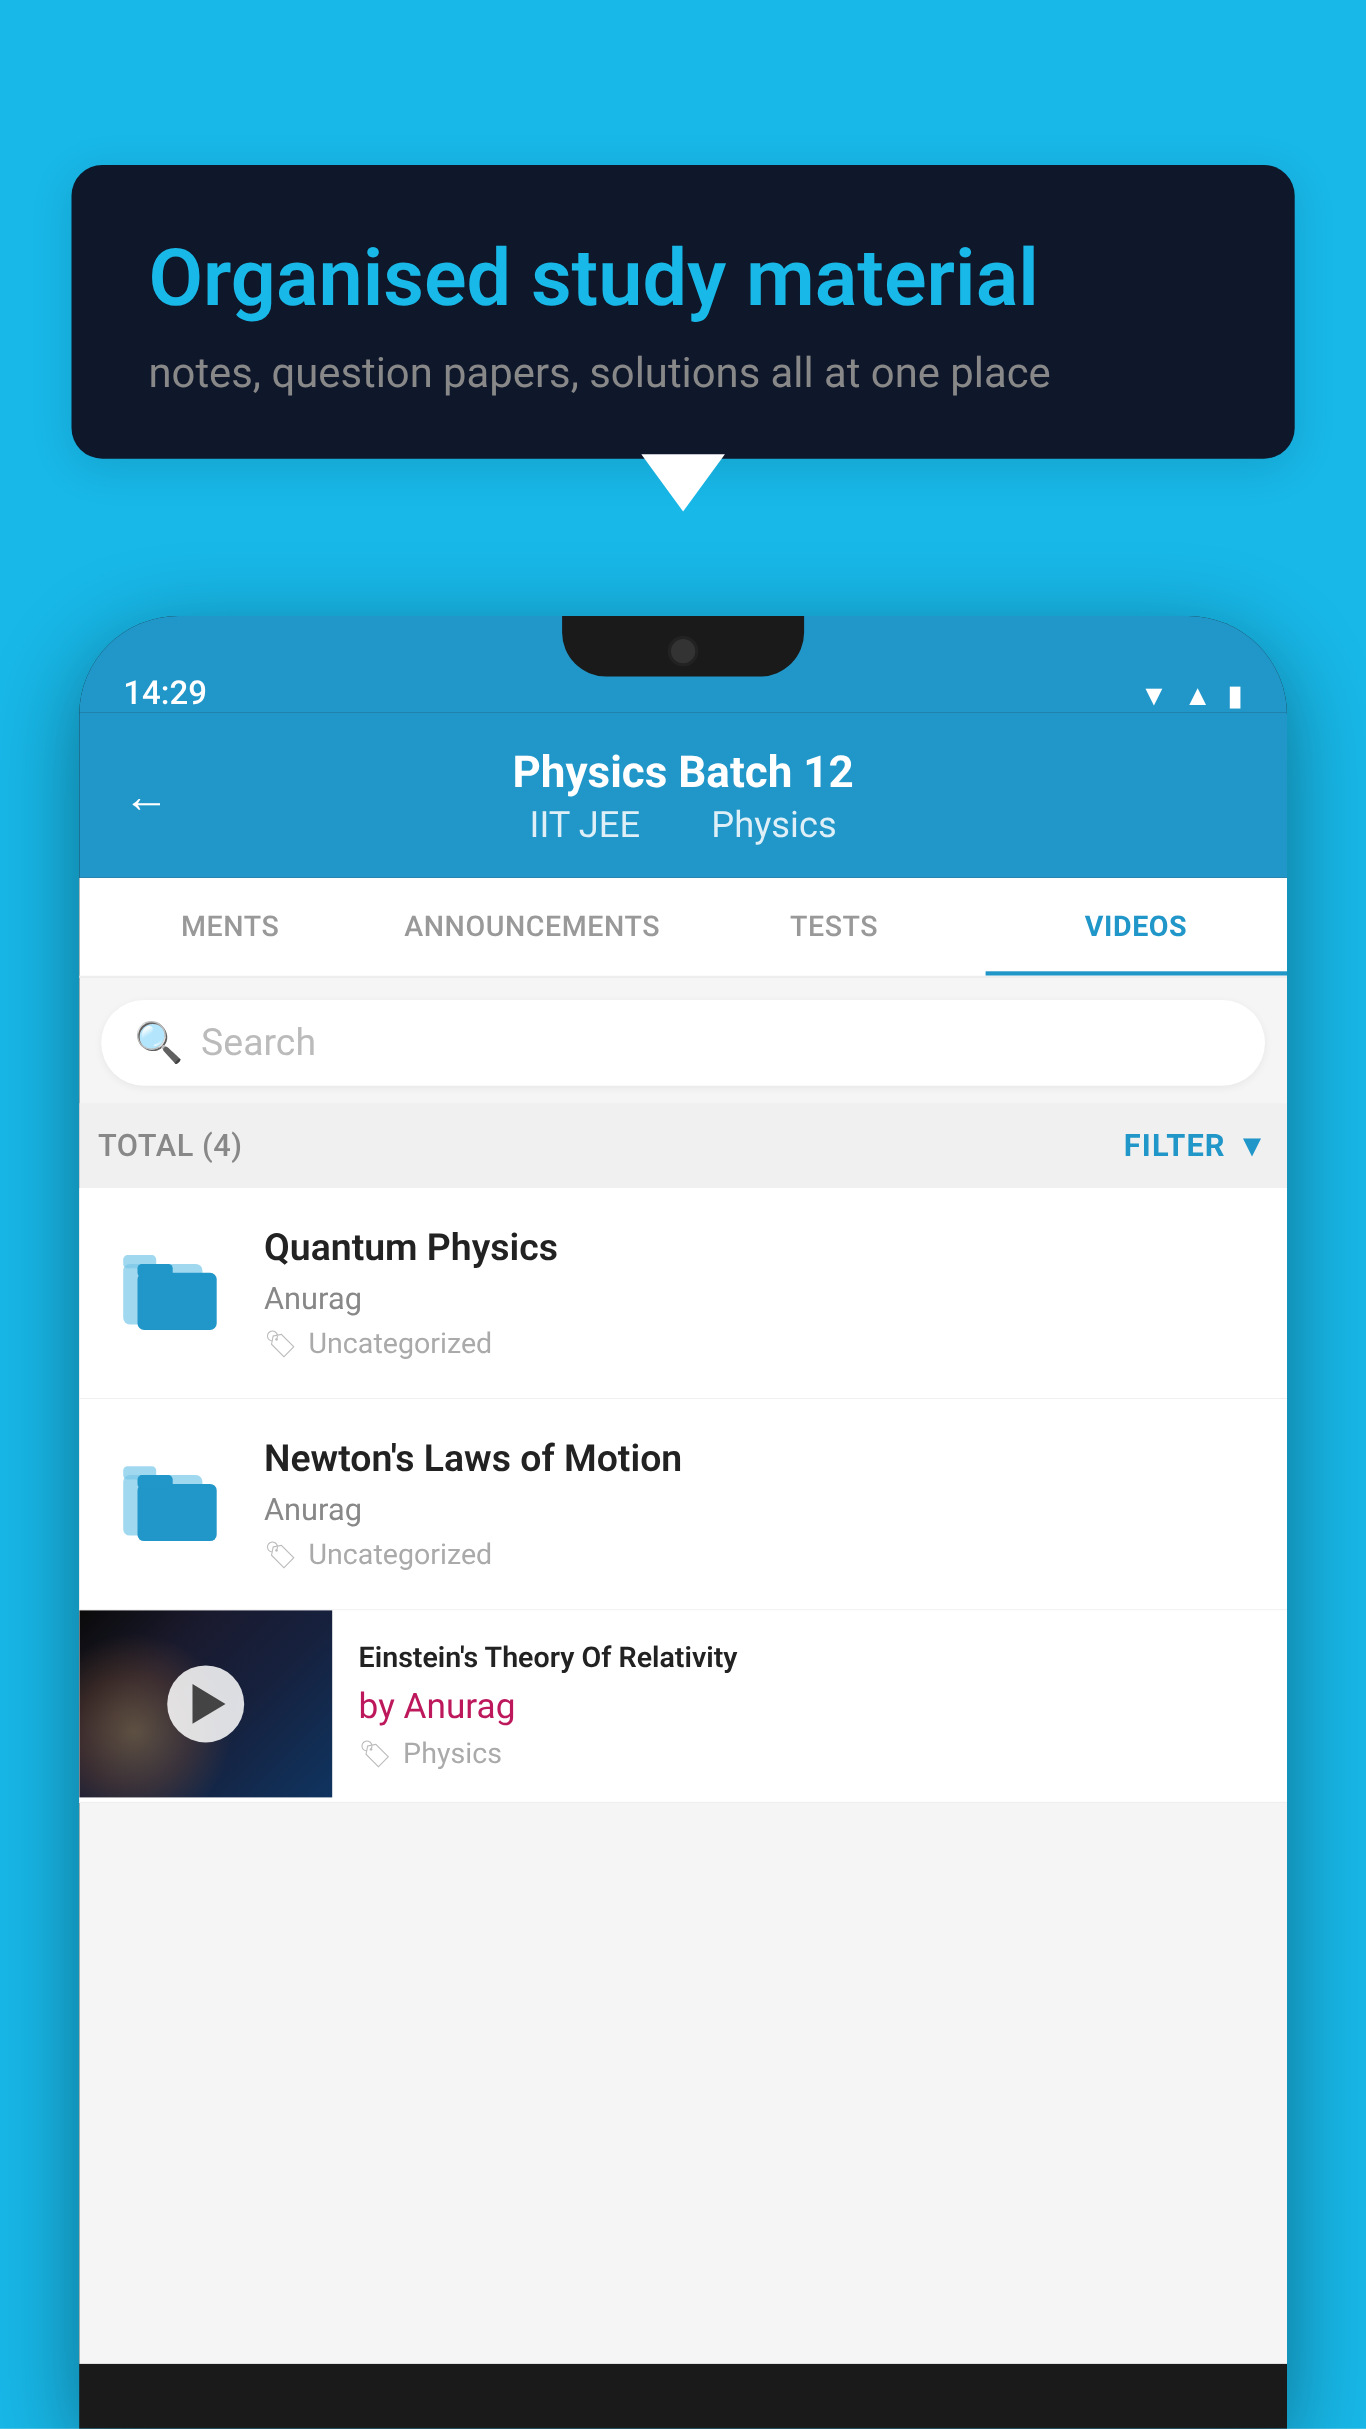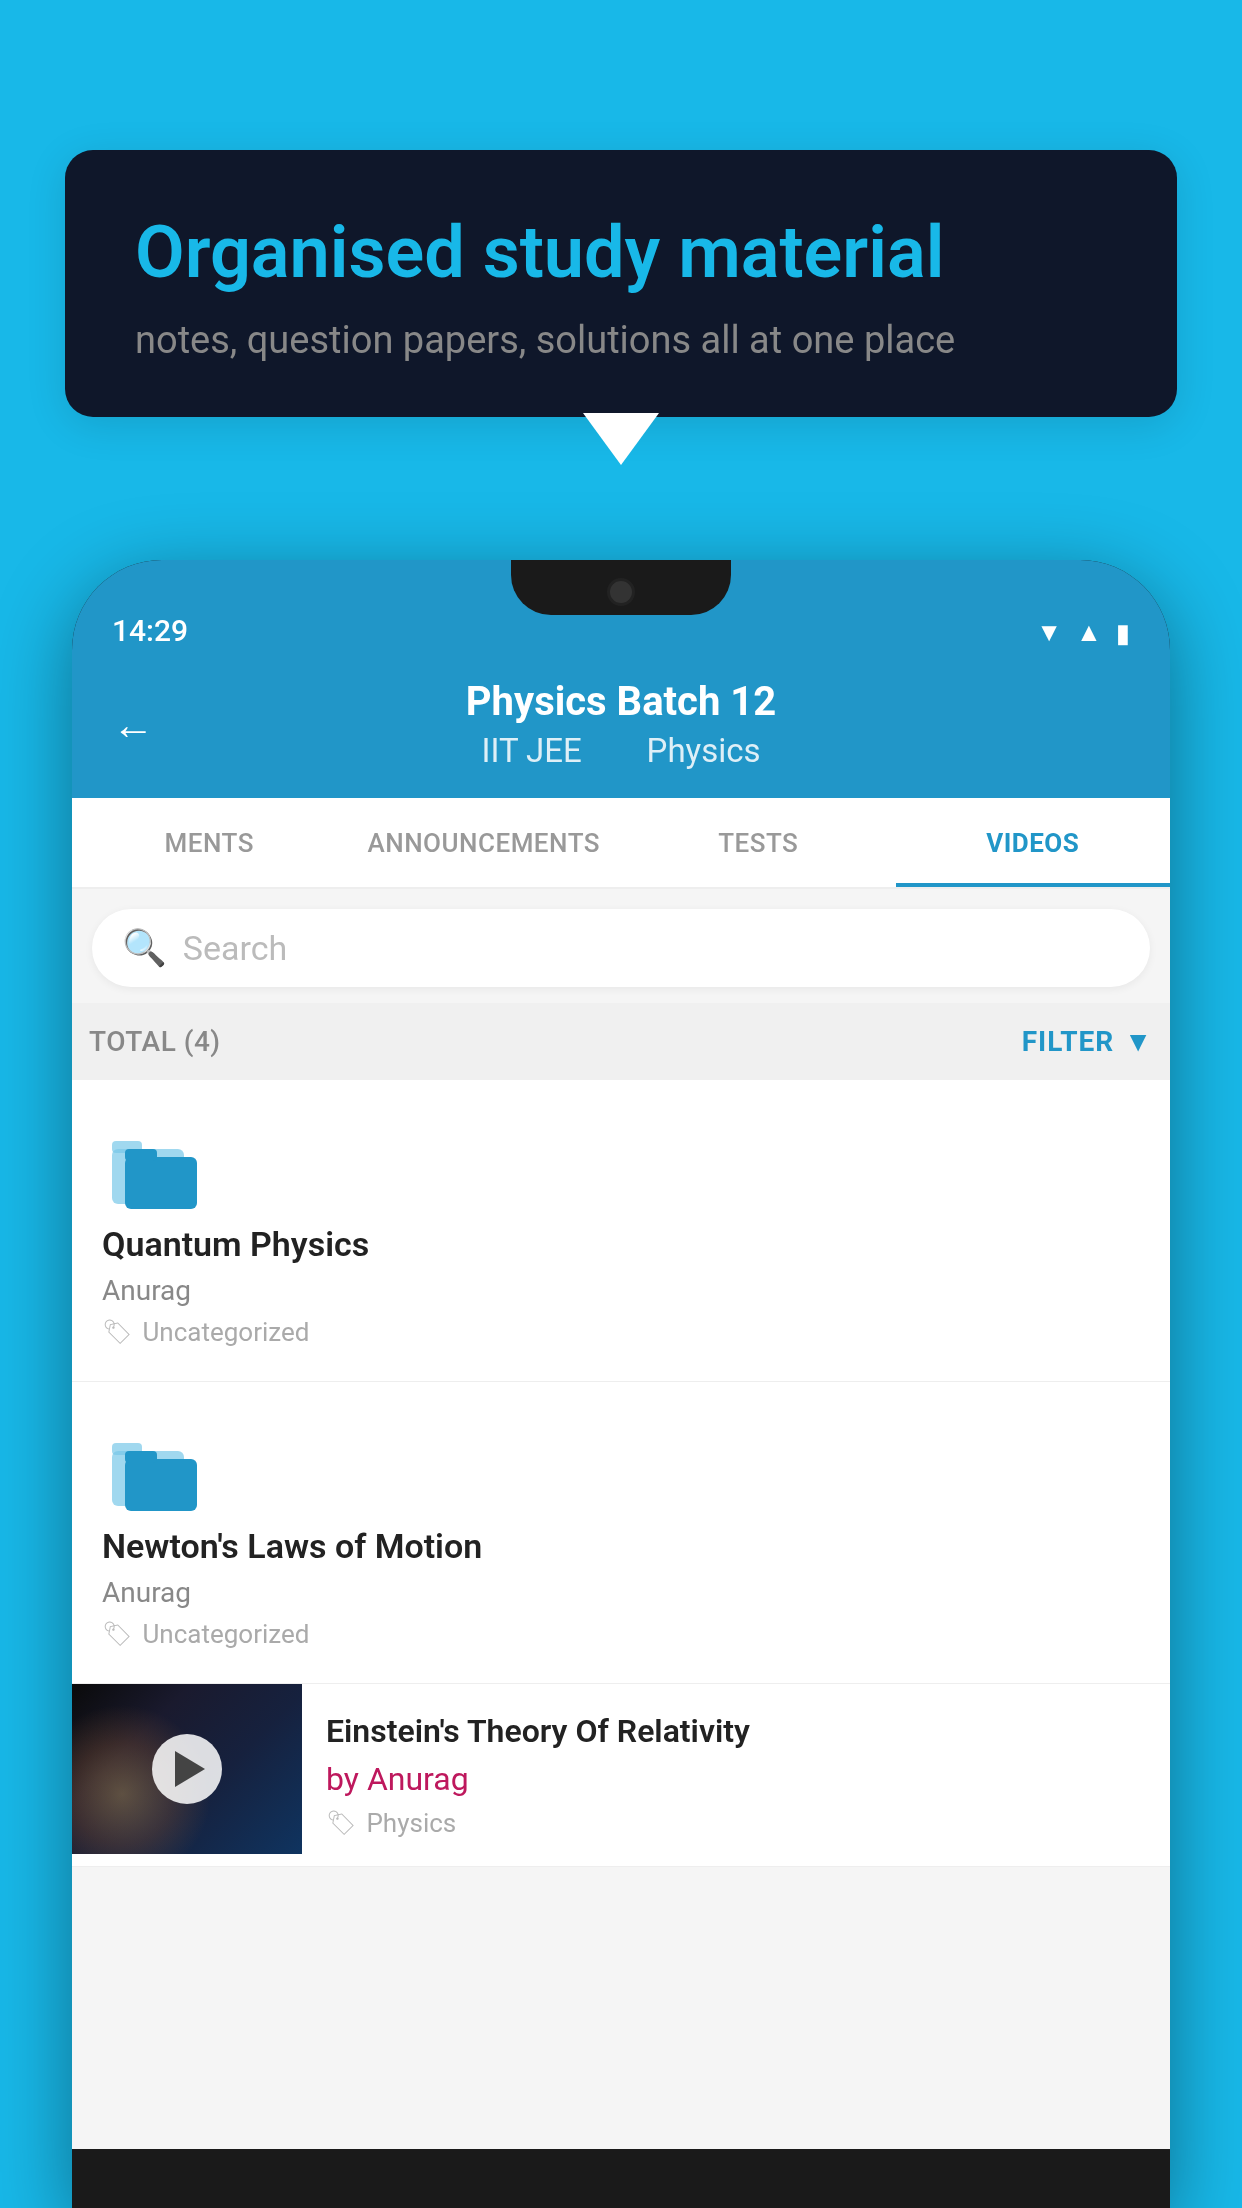--- a/index.html
+++ b/index.html
@@ -251,21 +251,20 @@
     .video-list {
       background: white;
     }
 
     .video-item {
       display: flex;
       align-items: flex-start;
       padding: 34px 30px;
       border-bottom: 1px solid #eee;
       background: white;
-      flex-direction: column;
     }
 
     .video-thumbnail {
       width: 110px;
       height: 110px;
       margin-right: 28px;
       flex-shrink: 0;
       display: flex;
       align-items: center;
       justify-content: center;
@@ -357,21 +356,21 @@
       border-left: 30px solid #444;
       margin-left: 6px;
     }
 
     .thumb-info {
       flex: 1;
       padding: 28px 24px;
     }
 
     .thumb-title {
-      font-size: 32px;
+      font-size: 26px;
       font-weight: 600;
       color: #222;
       margin-bottom: 10px;
     }
 
     .thumb-author {
       font-size: 32px;
       color: #be185d;
       margin-bottom: 10px;
     }

